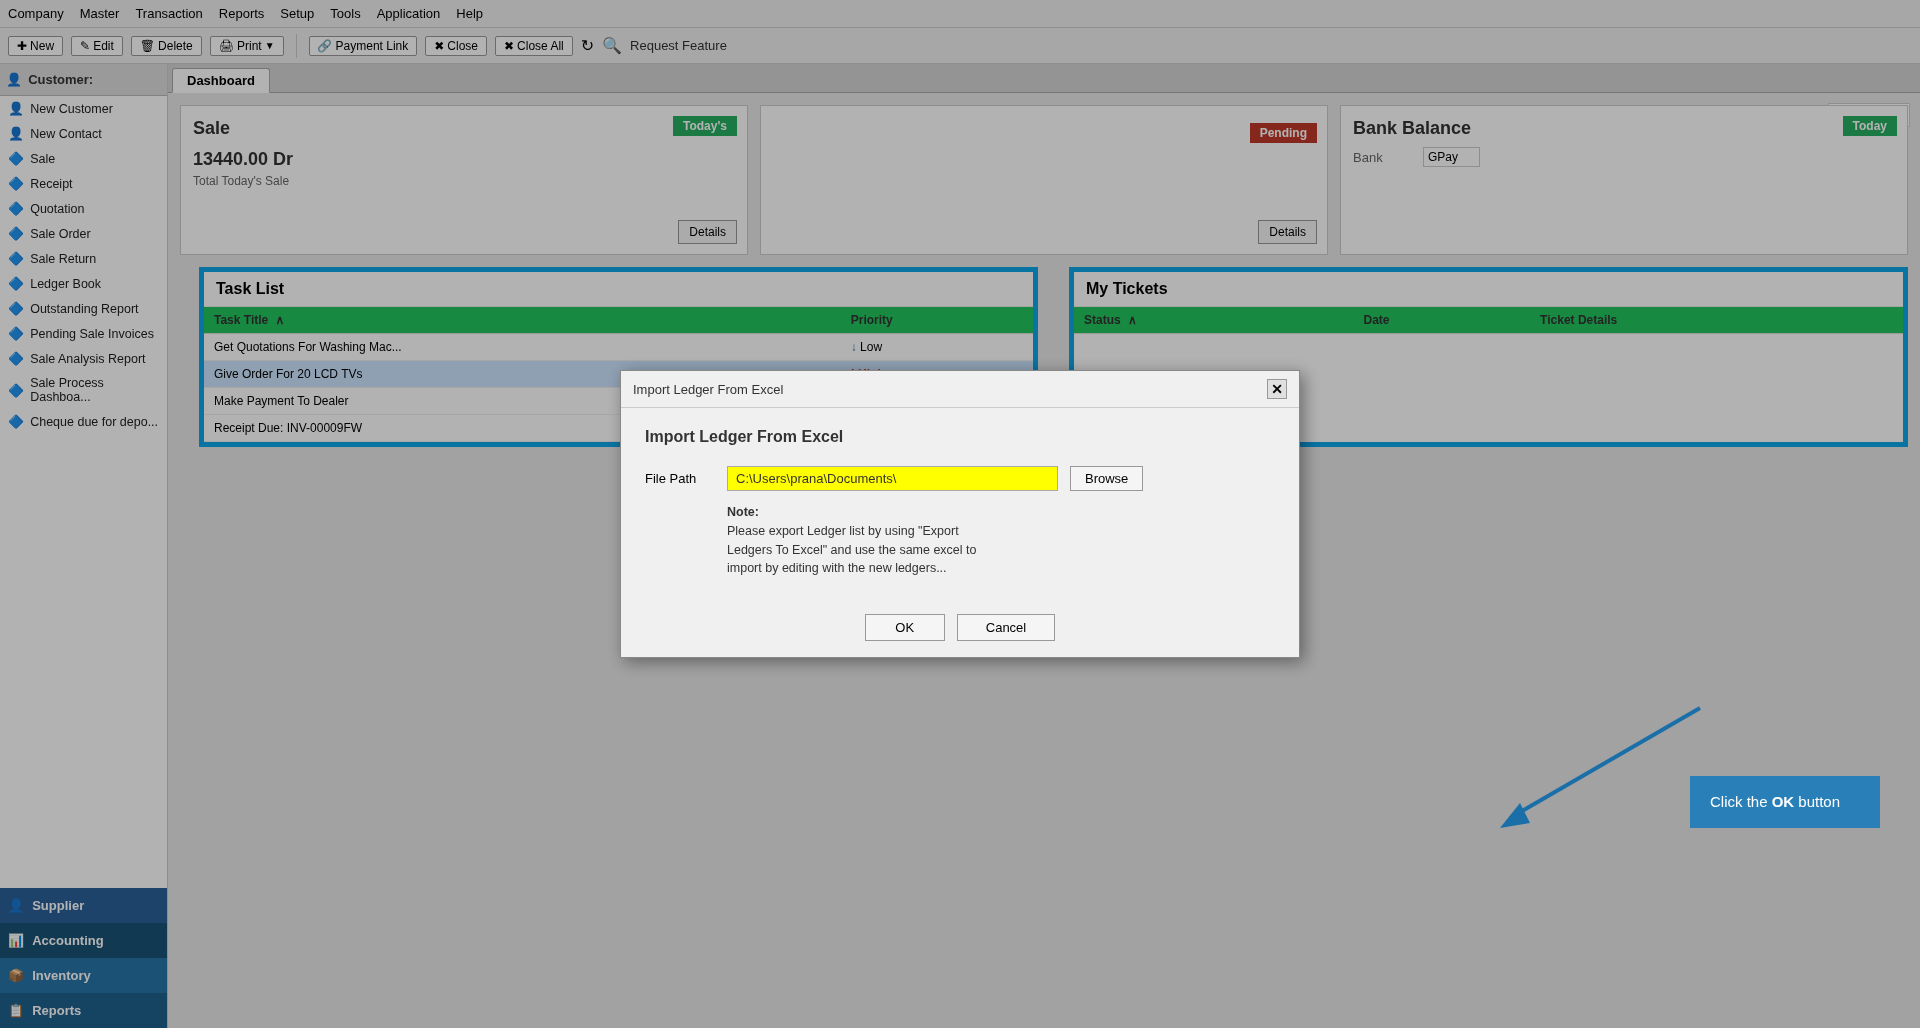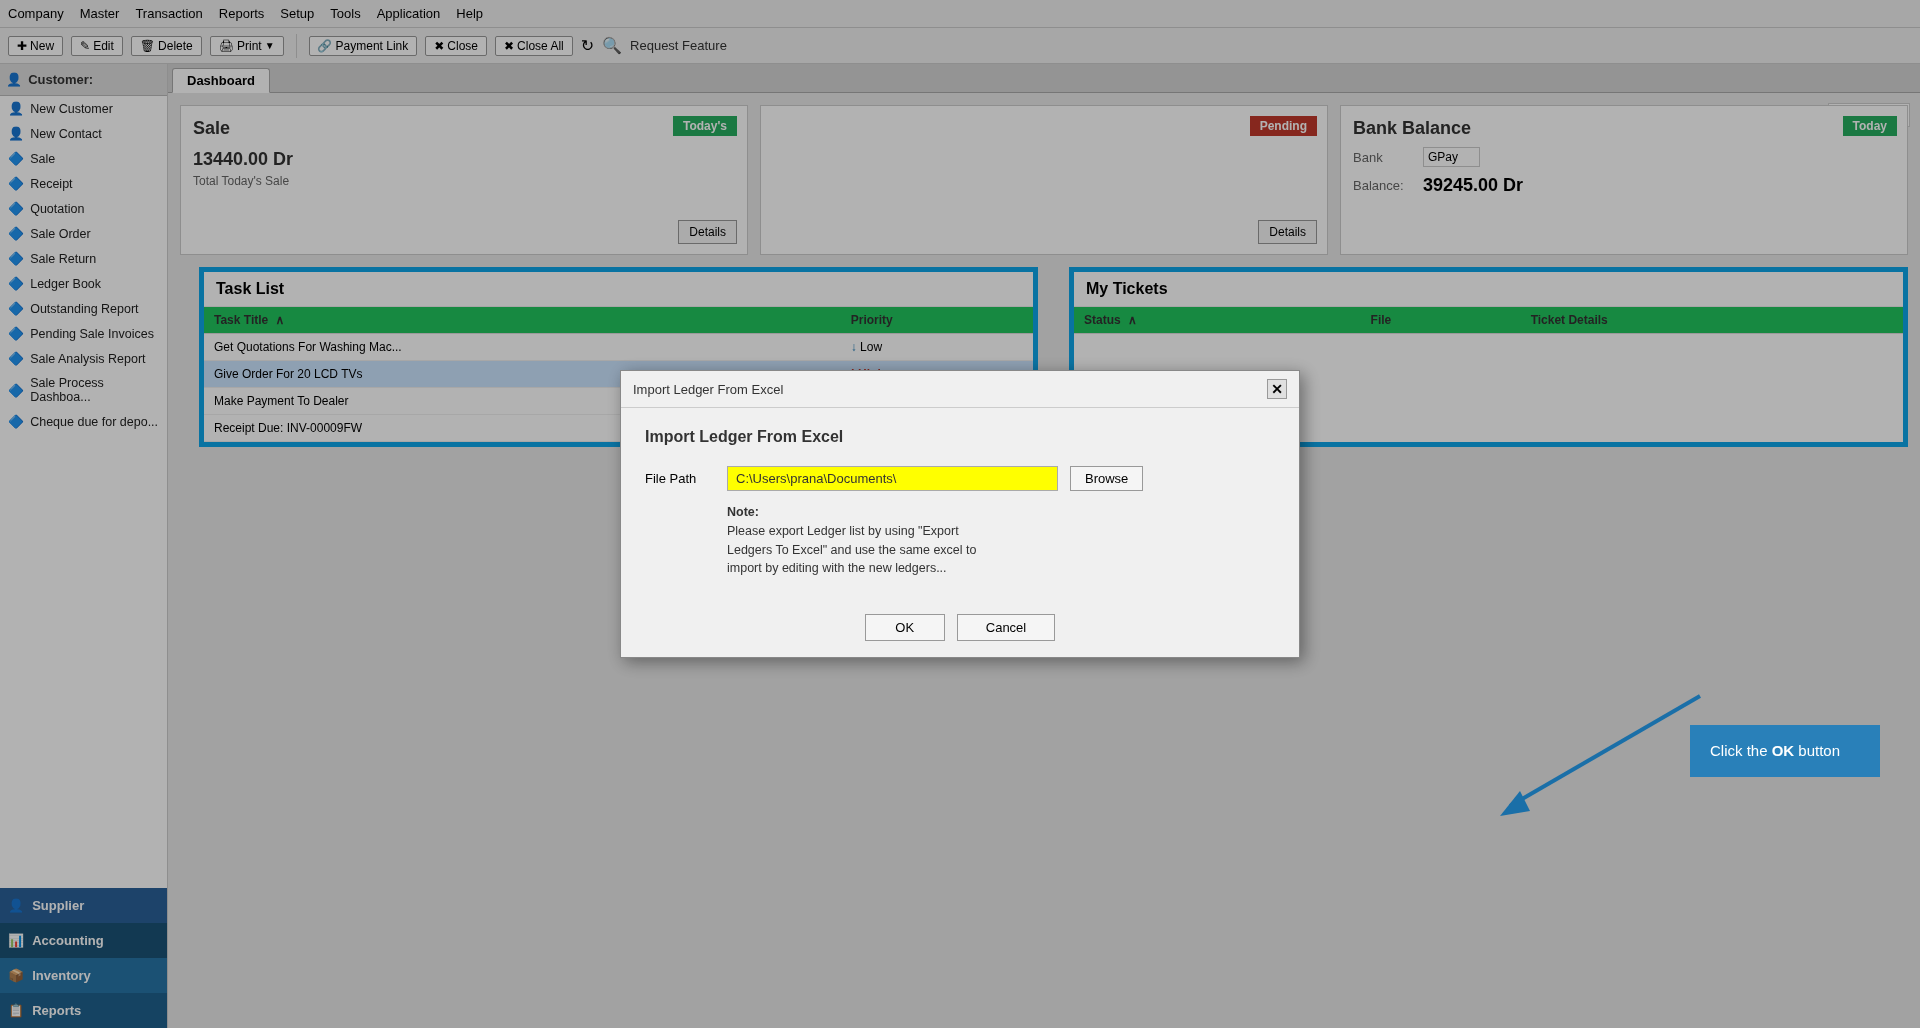--- a/index.html
+++ b/index.html
@@ -78,21 +78,21 @@
     .card {
       background: #fff; border: 1px solid #ccc; flex: 1; padding: 12px;
       min-height: 150px; position: relative;
     }
     .card-title { font-size: 18px; font-weight: bold; color: #333; margin-bottom: 4px; }
     .card-badge {
       position: absolute; top: 10px; right: 10px; padding: 3px 10px;
       color: #fff; font-size: 12px; font-weight: bold;
     }
     .badge-green { background: #27ae60; }
-    .badge-red { background: #c0392b; }
+    .badge-red { background: #c0392b; margin-top: 7px; }
     .card-amount { font-size: 18px; font-weight: bold; color: #333; margin: 10px 0 4px; }
     .card-sub { font-size: 12px; color: #666; }
     .card-details-btn {
       position: absolute; bottom: 10px; right: 10px; padding: 4px 10px;
       border: 1px solid #999; background: #f5f5f5; cursor: pointer; font-size: 12px;
     }
 
     
     .bank-row { display: flex; align-items: center; gap: 10px; margin: 8px 0; }
     .bank-label { color: #666; font-size: 13px; width: 60px; }
@@ -323,24 +323,20 @@
 
         <div class="card">
           <span class="card-title">Bank Balance</span>
           <span class="card-badge badge-green">Today</span>
           <div class="bank-row">
             <span class="bank-label">Bank</span>
             <select class="bank-select">
               <option>GPay</option>
             </select>
           </div>
-          <div class="bank-row">
-            <span class="bank-label">Balance:</span>
-            <span class="bank-value">39245.00 Dr</span>
-          </div>
         </div>
       </div>
 
       <div class="bottom-row">
 
         <div class="panel">
           <div class="panel-title">Task List</div>
           <table>
             <thead>
               <tr>
@@ -380,21 +376,21 @@
 
         <div class="panel">
           <div class="panel-title">My Tickets</div>
           <table>
             <thead>
               <tr>
                 <th>
                   <span>Status</span>
                   <span style="margin-left:4px;">∧</span>
                 </th>
-                <th>File</th>
+                <th>Date</th>
                 <th>Ticket Details</th>
               </tr>
             </thead>
             <tbody>
             </tbody>
           </table>
         </div>
       </div>
     </div>
   </div>
@@ -423,21 +419,21 @@
       </div>
     </div>
 
     <div class="modal-footer">
       <button class="modal-btn">OK</button>
       <button class="modal-btn">Cancel</button>
     </div>
   </div>
 </div>
 
-<div style="position:fixed; right:40px; bottom:212px; z-index:300; display:flex; align-items:center;">
+<div style="position:fixed; right:40px; bottom:200px; z-index:300; display:flex; align-items:flex-end;">
   <svg width="220" height="130" style="overflow:visible;">
     <line x1="220" y1="10" x2="30" y2="120" stroke="#1a6fa8" stroke-width="4"></line>
     <polygon points="20,130 40,105 50,125" fill="#1a6fa8"></polygon>
   </svg>
   <div style="background:#2980b9; color:#fff; padding:14px 20px; font-size:15px; min-width:190px; line-height:1.6; margin-left:-10px;">
     <span>Click the </span><strong>OK</strong><span> button</span>
   </div>
 </div>
 
 </body></html>

